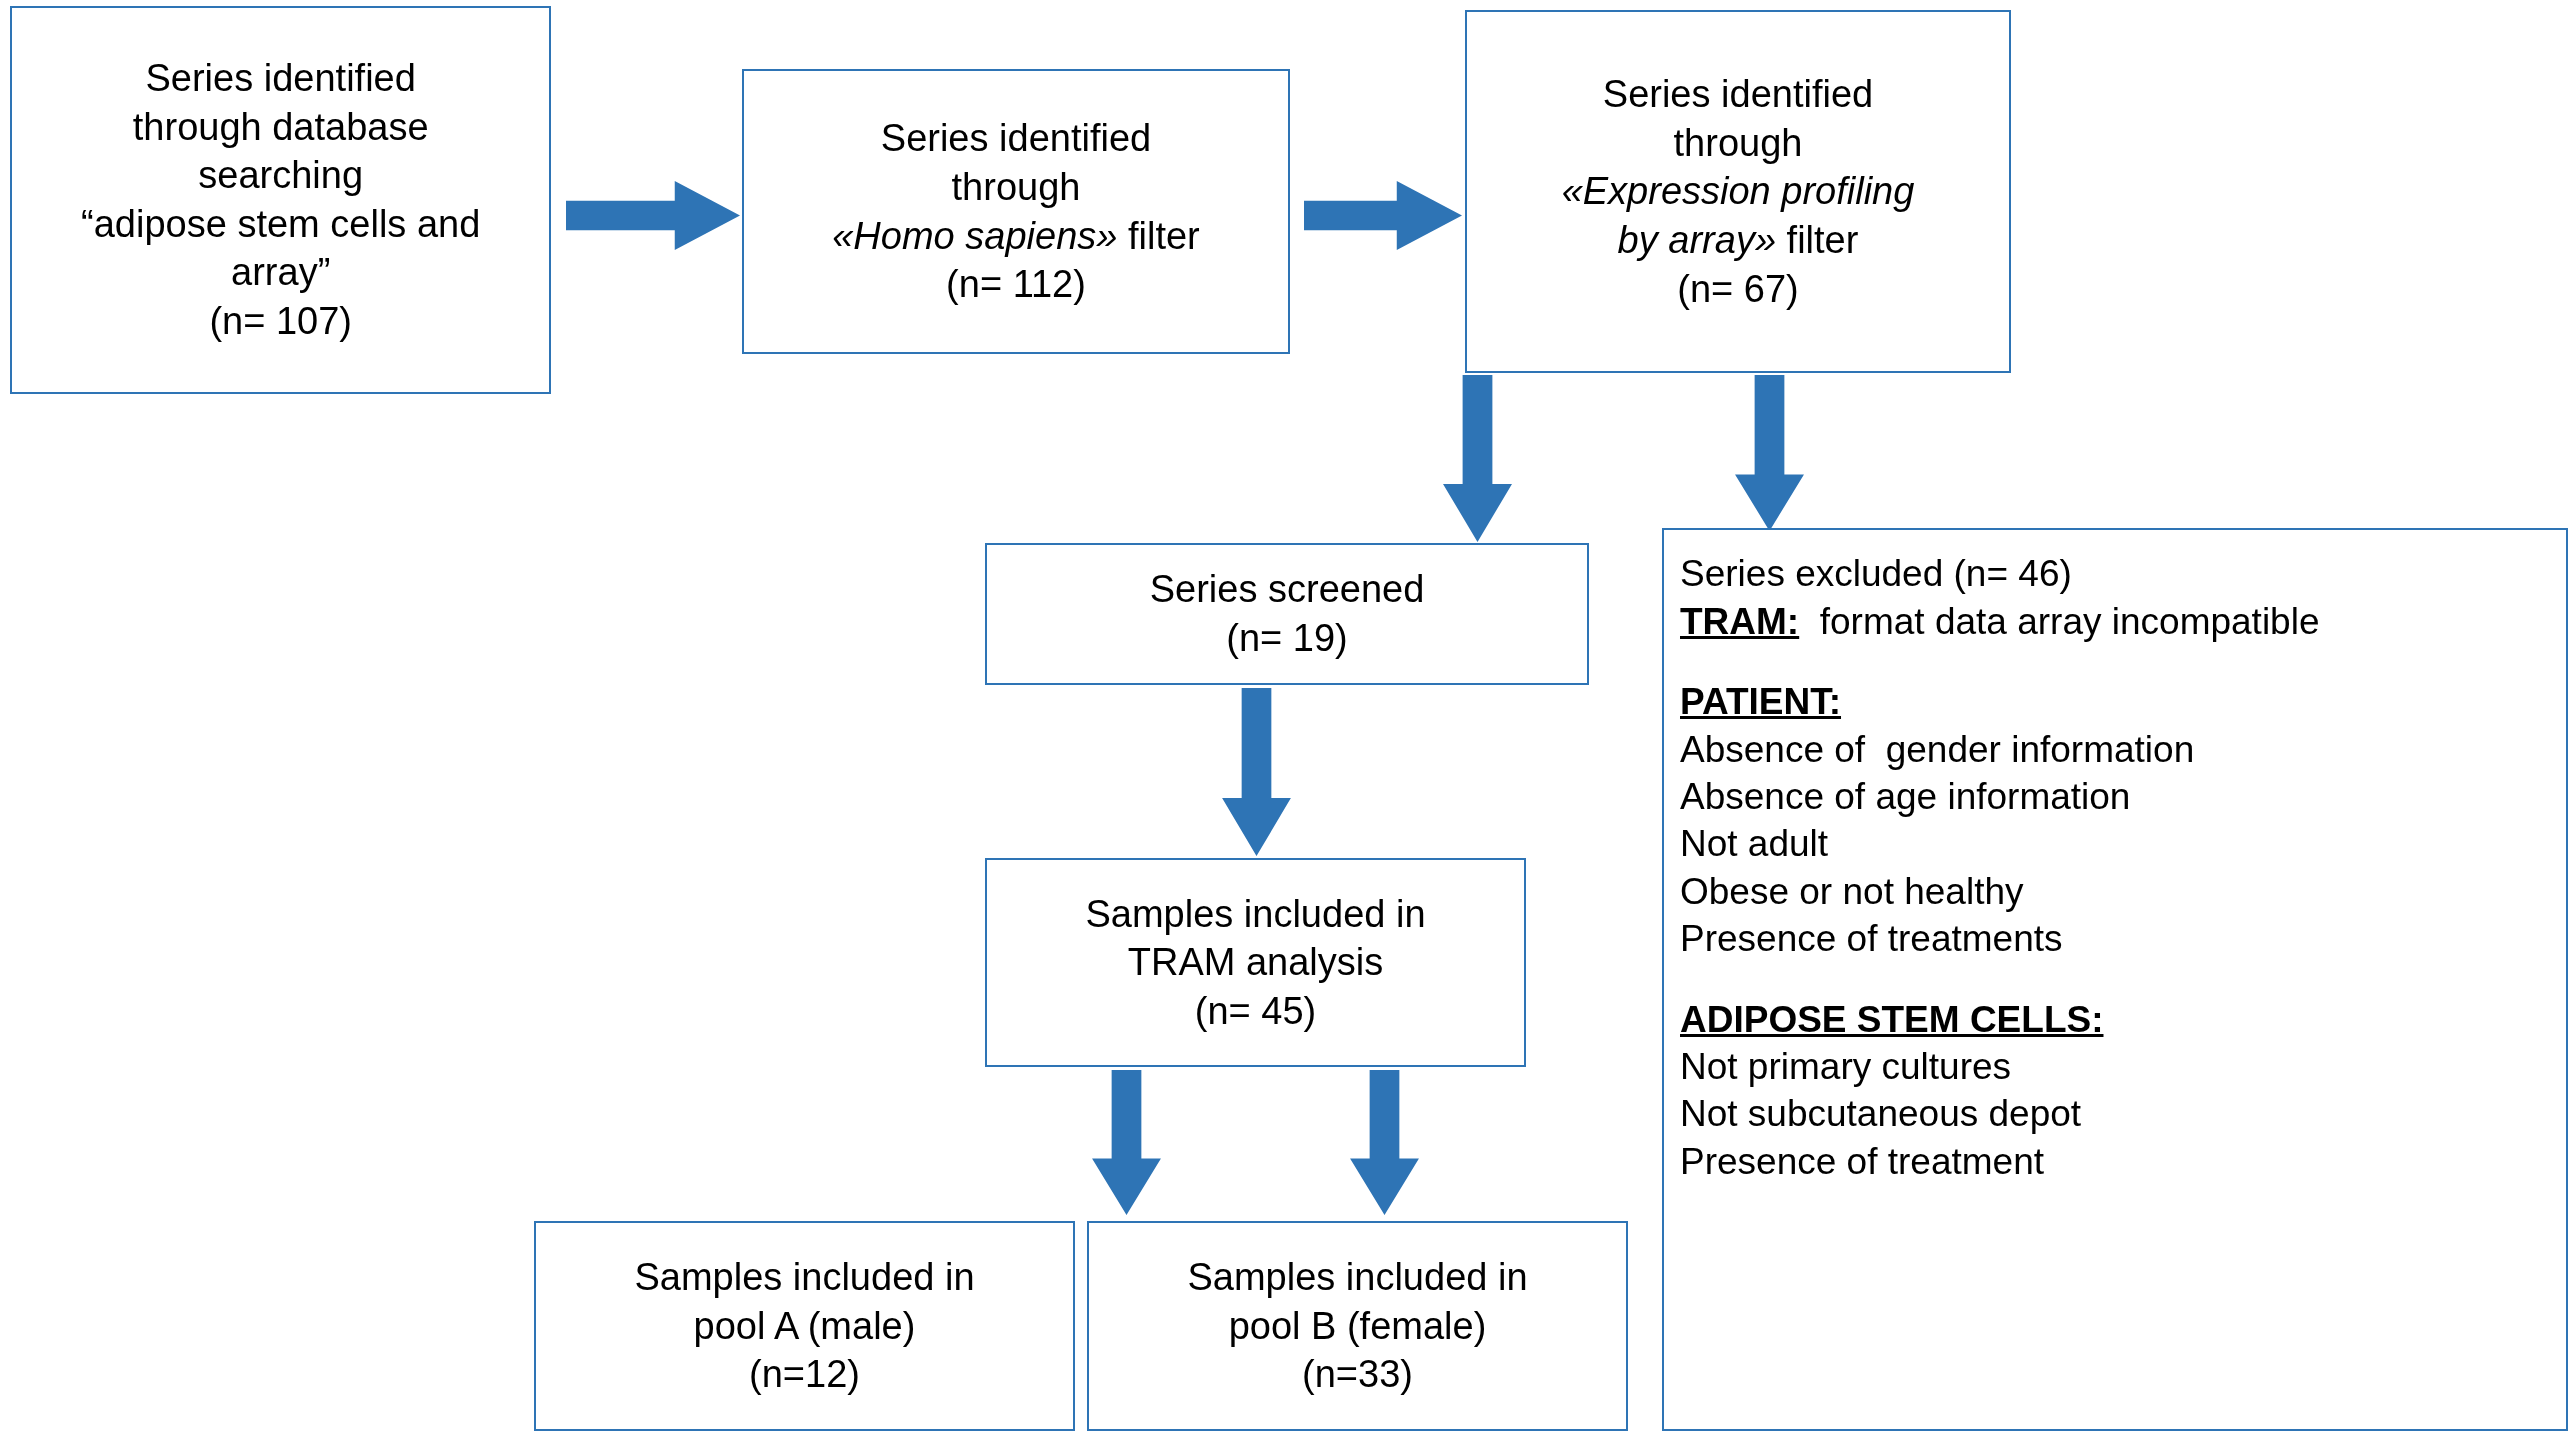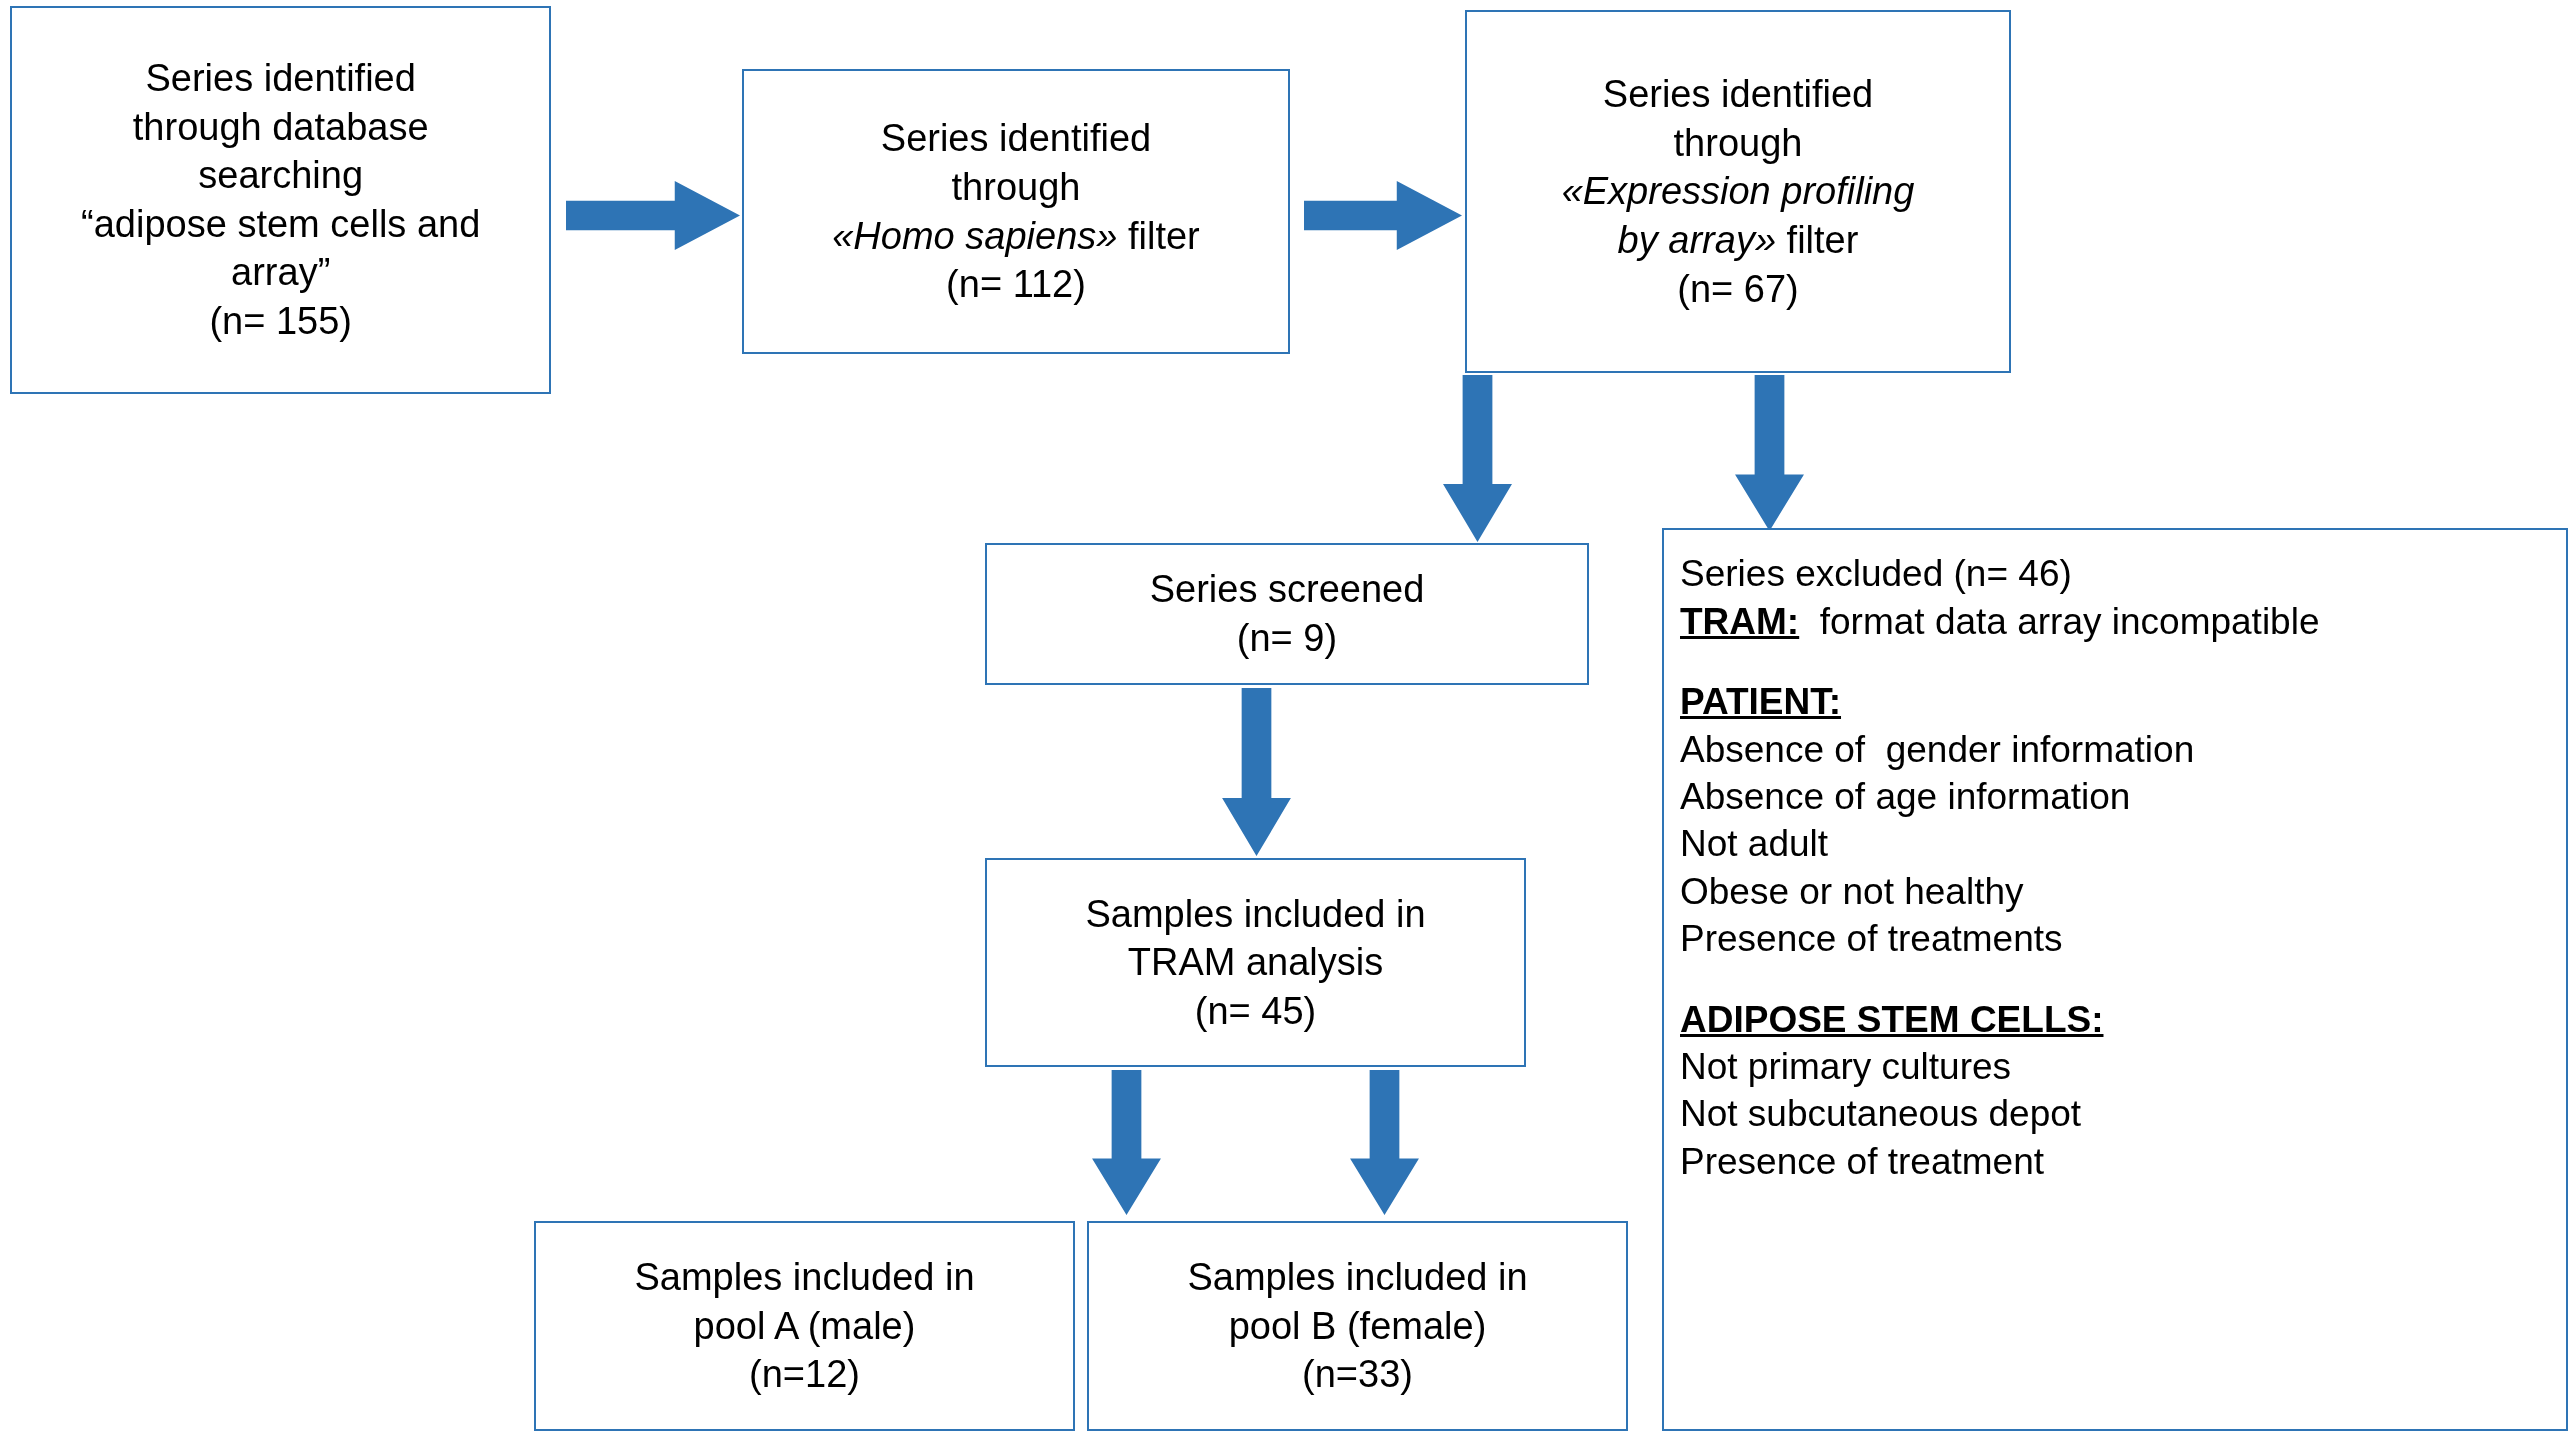--- a/index.html
+++ b/index.html
@@ -51,21 +51,21 @@
 <body>
 
 <div id="canvas">
 
   <div class="box" style="left:10.2px; top:5.8px; width:541px; height:388px; font-size:38px;">
     <span class="line">Series identified</span>
     <span class="line">through database</span>
     <span class="line">searching</span>
     <span class="line">“adipose stem cells and</span>
     <span class="line">array”</span>
-    <span class="line">(n= 155)</span>
+    <span class="line">(n= 107)</span>
   </div>
 
   <div class="arrow" style="left:566px; top:181px;">
     <svg width="174" height="69" viewBox="0 0 240 95">
       <polygon points="0,27 150,27 150,0 240,47.5 150,95 150,68 0,68" fill="#2E74B5"></polygon>
     </svg>
   </div>
 
   <div class="box" style="left:742px; top:69px; width:548px; height:285px; font-size:38px;">
     <span class="line">Series identified</span>
@@ -95,21 +95,21 @@
   </div>
 
   <div class="arrow" style="left:1735px; top:375px;">
     <svg width="69" height="156" viewBox="0 0 95 215">
       <polygon points="27,0 68,0 68,137 95,137 47.5,215 0,137 27,137" fill="#2E74B5"></polygon>
     </svg>
   </div>
 
   <div class="box" style="left:985px; top:543px; width:604px; height:142px; font-size:38px;">
     <span class="line">Series screened</span>
-    <span class="line">(n= 9)</span>
+    <span class="line">(n= 19)</span>
   </div>
 
   <div class="arrow" style="left:1222px; top:688px;">
     <svg width="69" height="168" viewBox="0 0 95 232">
       <polygon points="27,0 68,0 68,152 95,152 47.5,232 0,152 27,152" fill="#2E74B5"></polygon>
     </svg>
   </div>
 
   <div class="box" style="left:985px; top:858px; width:541px; height:209px; font-size:38px;">
     <span class="line">Samples included in</span>

